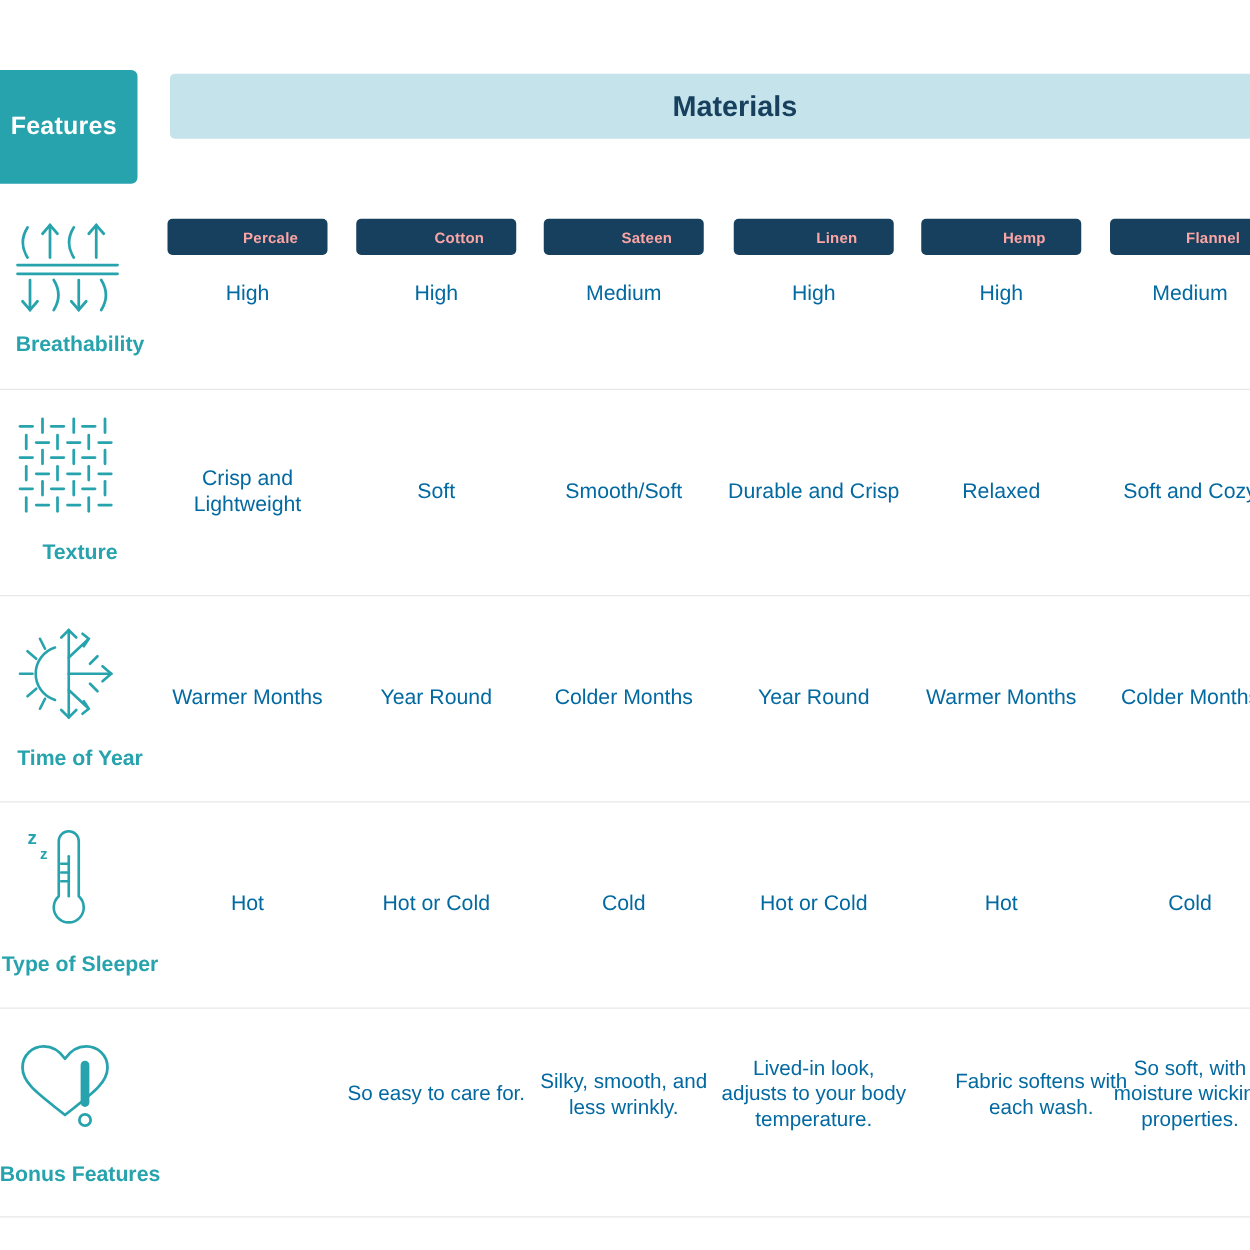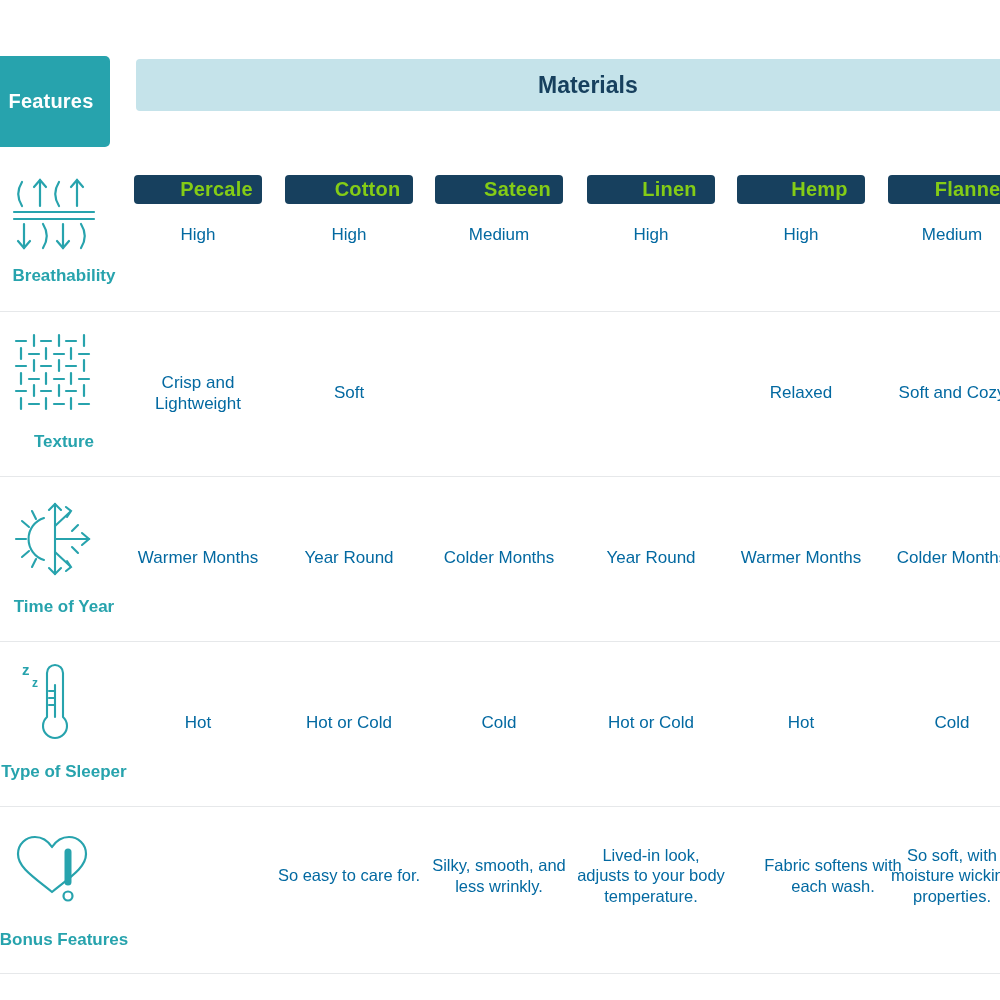--- a/index.html
+++ b/index.html
@@ -32,21 +32,21 @@
     color:#17405e;font-size:23px;font-weight:bold;
     margin-left:402px;
   }
 
   .col-pill{
     position:absolute;top:119px;height:29px;
     background:#17405e;border-radius:4px;
     display:flex;align-items:center;justify-content:center;
   }
   .col-pill span{
-    color:#84cc16;font-size:20px;font-weight:bold;letter-spacing:.2px;padding-left:37px;
+    color:#fca5a5;font-size:12px;font-weight:bold;letter-spacing:.2px;padding-left:37px;
   }
 
   
   .row{position:absolute;left:0;width:1000px;border-bottom:1px solid #e6e8ea;}
 
   .feat-cell{
     position:absolute;left:0;top:0;width:136px;height:100%;
   }
   .feat-icon{
     position:absolute;left:10px;width:88px;
@@ -172,20 +172,22 @@
               <line x1="44" y1="71" x2="54" y2="71"></line>
             <line x1="61" y1="65" x2="61" y2="76"></line>
               <line x1="69" y1="71" x2="79" y2="71"></line>
           </g>
         </svg>
       </div>
       <div class="feat-label" style="top:121px;">Texture</div>
     </div>
     <div class="val" style="left: 128px; width: 140px; top: 0px; height: 165px; display: flex; align-items: center; justify-content: center;">Crisp and Lightweight</div>
     <div class="val" style="left: 279px; width: 140px; top: 0px; height: 165px; display: flex; align-items: center; justify-content: center;">Soft</div>
+    <div class="val" style="left: 429px; width: 140px; top: 0px; height: 165px; display: flex; align-items: center; justify-content: center;">Smooth/Soft</div>
+    <div class="val" style="left: 581px; width: 140px; top: 0px; height: 165px; display: flex; align-items: center; justify-content: center;">Durable and Crisp</div>
     <div class="val" style="left: 731px; width: 140px; top: 0px; height: 165px; display: flex; align-items: center; justify-content: center;">Relaxed</div>
     <div class="val" style="left: 882px; width: 140px; top: 0px; height: 165px; display: flex; align-items: center; justify-content: center;">Soft and Cozy</div>
   </div>
 
   <div class="row" id="row2" style="top: 476px; height: 165px;">
     <div class="feat-cell">
       <div class="feat-icon" style="top:22px;">
         <svg width="88" height="80" viewBox="0 0 88 80">
           <g stroke="#27a3ad" stroke-width="2.1" fill="none" stroke-linecap="round">
             <path d="M34 20 A22 22 0 0 0 34 62"></path>

